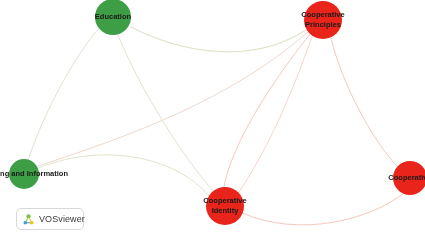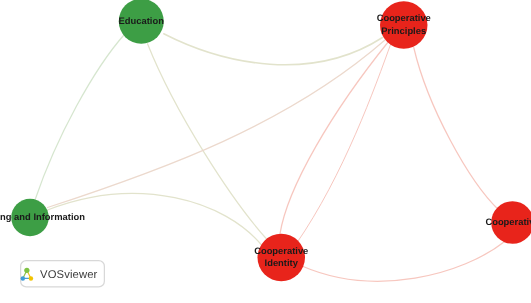--- a/index.html
+++ b/index.html
@@ -47,21 +47,20 @@
     width: 68px;
     height: 22px;
     background: #ffffff;
     border: 1px solid #d8d8d8;
     border-radius: 5px;
     display: flex;
     align-items: center;
     gap: 4px;
     padding: 0 5px;
     box-sizing: border-box;
-    justify-content: flex-end;
   }
   #vos-logo .logo-mark {
     width: 13px;
     height: 13px;
     flex: 0 0 auto;
     display: block;
   }
   #vos-logo .logo-text {
     font-family: "Liberation Sans", sans-serif;
     font-size: 9px;

